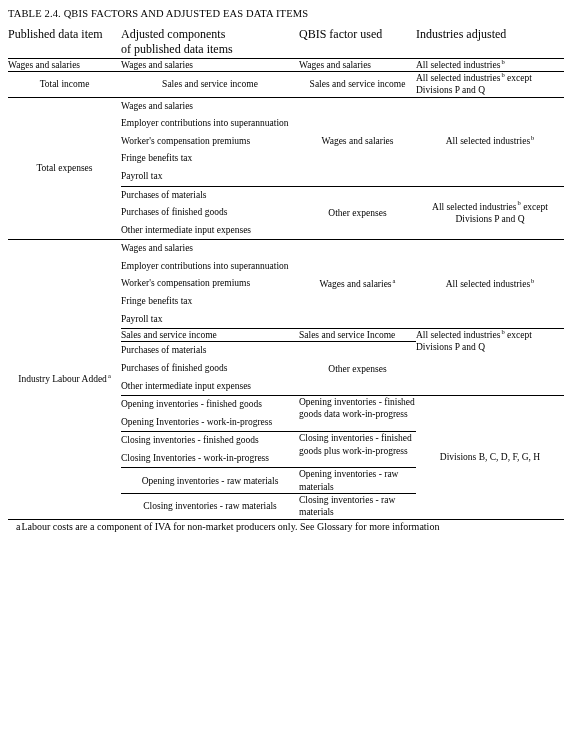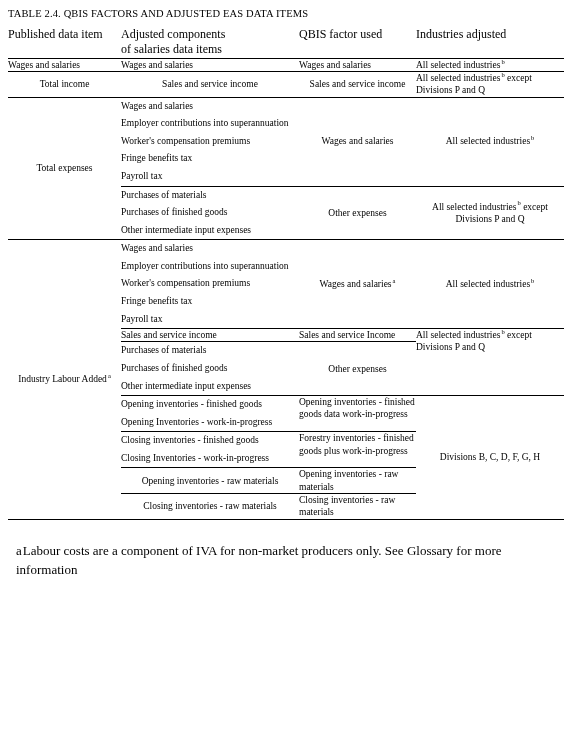--- a/index.html
+++ b/index.html
@@ -66,22 +66,21 @@
   .rule-inner { border-top: 0.9px solid #000; }
 
   sup {
     font-size: 6.5px;
     vertical-align: super;
     line-height: 0;
     padding-left: 1px;
   }
 
   .footnotes {
-    margin-top: 22px;
-    font-size: 13px;
+    font-size: 10px;
     line-height: 1.45;
     padding-left: 8px;
   }
   .footnote { margin: 0 0 1px 0; }
   .fn-mark { padding-right: 1px; }
 </style>
 </head>
 <body>
 
 <div class="page">
@@ -94,21 +93,21 @@
         <col class="c2">
         <col class="c3">
         <col class="c4">
     </colgroup>
 
     <thead>
       <tr>
         <th class="hdr-cell">Published data item</th>
         <th class="hdr-cell">
           <span class="stack-line">Adjusted components</span>
-          <span class="stack-line">of salaries data items</span>
+          <span class="stack-line">of published data items</span>
         </th>
         <th class="hdr-cell">QBIS factor used</th>
         <th class="hdr-cell">Industries adjusted</th>
       </tr>
     </thead>
 
     <tbody>
 
       <tr class="row-head">
         <td class="cell">Wages and salaries</td>
@@ -193,21 +192,21 @@
         </td>
         <td class="cell rule-inner">Opening inventories - finished goods data work-in-progress</td>
         <td class="cell mid rule-inner" rowspan="4">Divisions B, C, D, F, G, H</td>
       </tr>
 
       <tr>
         <td class="cell tall rule-inner">
           <span class="stack-line">Closing inventories - finished goods</span>
           <span class="stack-line">Closing Inventories - work-in-progress</span>
         </td>
-        <td class="cell rule-inner">Forestry inventories - finished goods plus work-in-progress</td>
+        <td class="cell rule-inner">Closing inventories - finished goods plus work-in-progress</td>
       </tr>
 
       <tr>
         <td class="cell mid rule-inner">
           <span class="stack-line">Opening inventories - raw materials</span>
         </td>
         <td class="cell rule-inner">Opening inventories - raw materials</td>
       </tr>
 
       <tr class="table-bottom">

